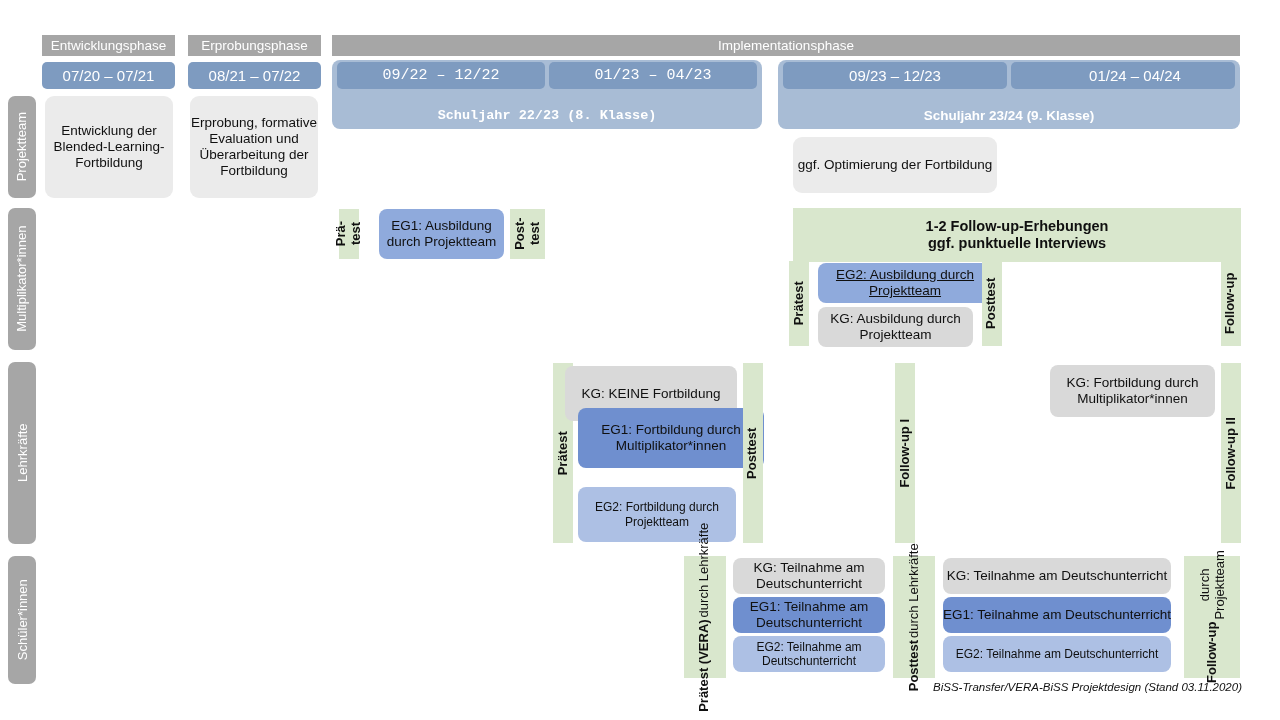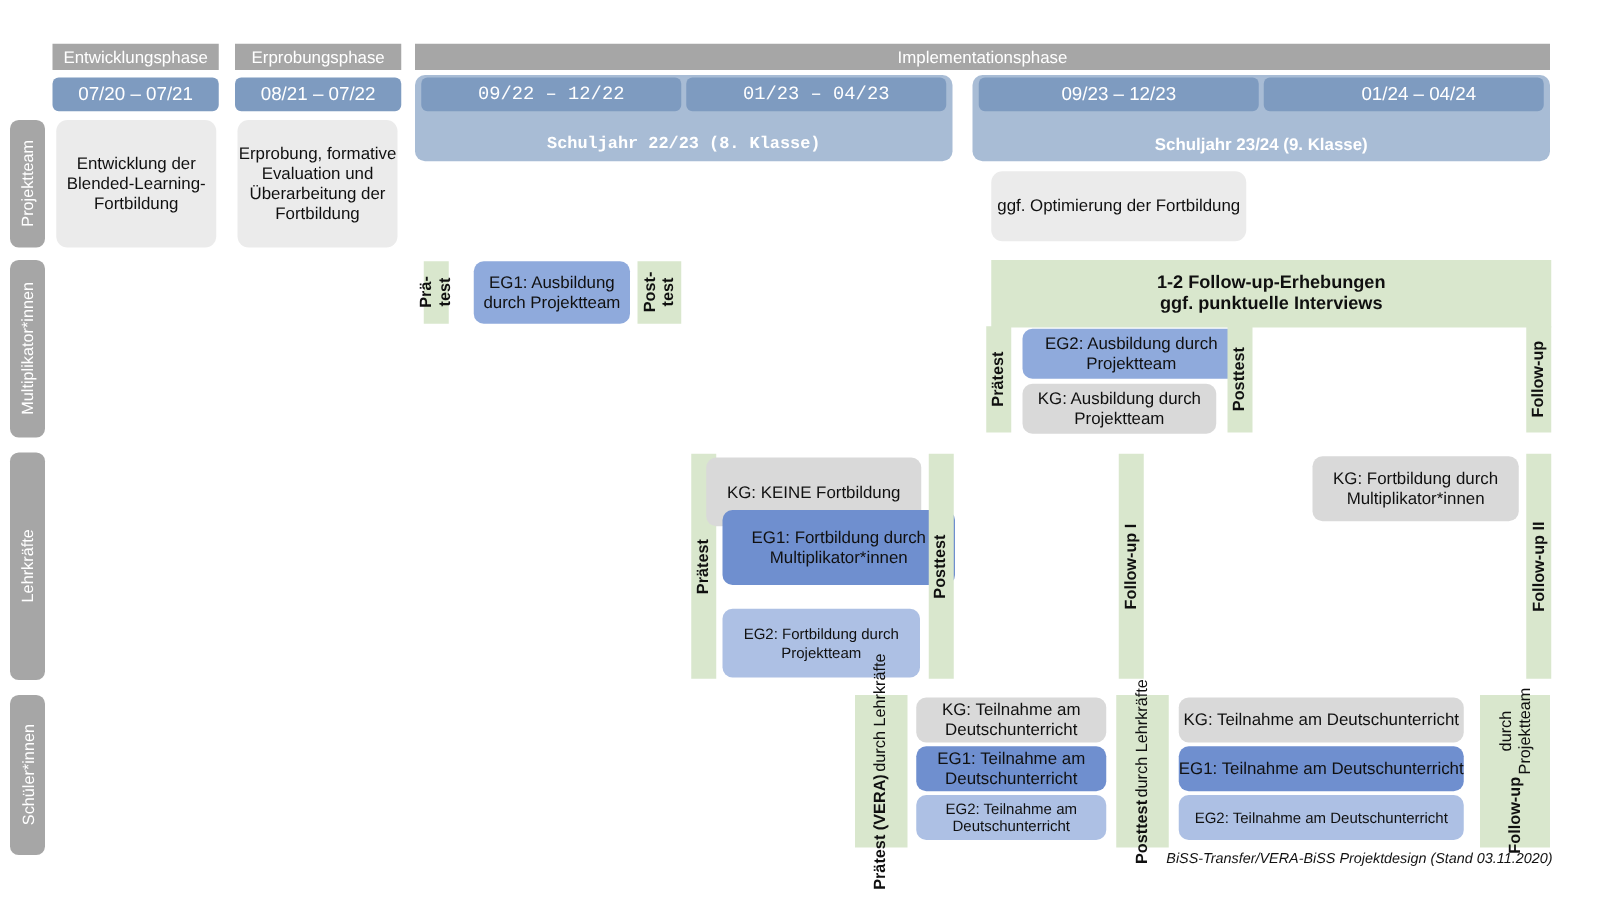--- a/index.html
+++ b/index.html
@@ -223,21 +223,21 @@
     <span>ggf. punktuelle Interviews</span>
   </div>
 
   <div class="box green" style="left:789px; top:261px; width:20px; height:85px;">
     <div class="vlabel">
       <div class="rot">
         <span class="l1">Prätest</span>
       </div>
     </div>
   </div>
-  <div class="box blue-mid" style="left:818px; top:263px; width:174px; height:40px;">
+  <div class="box blue-mid" style="left:818px; top:263px; width:174px; height:40px;text-decoration:underline;">
     <span>EG2: Ausbildung durch Projektteam</span>
   </div>
   <div class="box grey-box" style="left:818px; top:307px; width:155px; height:40px;">
     <span>KG: Ausbildung durch Projektteam</span>
   </div>
   <div class="box green" style="left:982px; top:261px; width:20px; height:85px;">
     <div class="vlabel">
       <div class="rot">
         <span class="l1">Posttest</span>
       </div>

